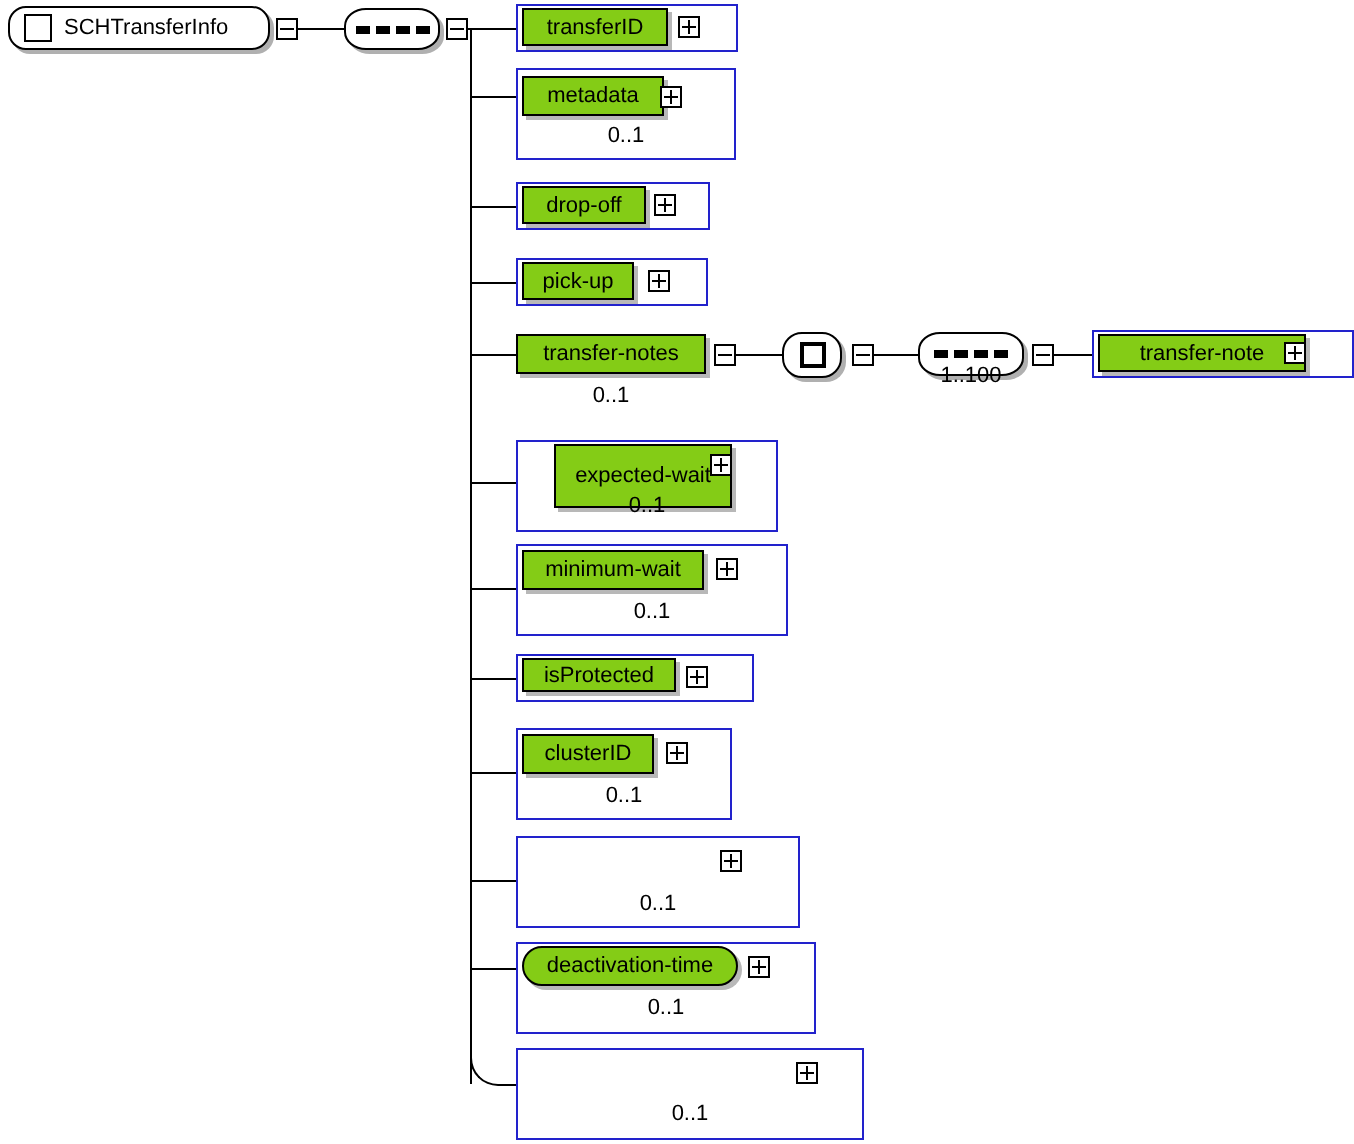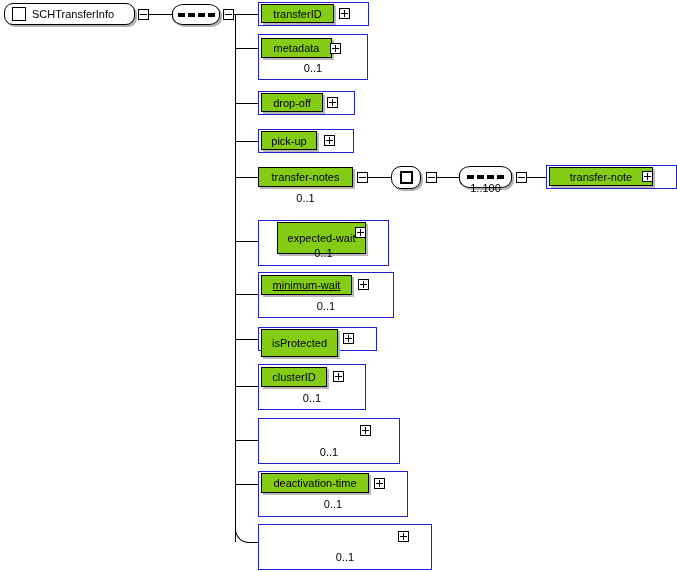--- a/index.html
+++ b/index.html
@@ -261,49 +261,49 @@
   <div class="hline" style="left:235px; top:241px; width:24px;"></div>
   <div class="outer-blue" style="left:258px; top:220px; width:131px; height:46px;"></div>
   <div class="label-box" style="left:261px; top:222px; width:89px; height:32px;margin-left:16px;">
     <span>expected-wait</span>
   </div>
   <div class="expander plus" style="left:355px; top:227px;"></div>
   <div class="occurs" style="left:258px; top:247px; width:131px;">0..1</div>
 
   <div class="hline" style="left:235px; top:294px; width:24px;"></div>
   <div class="outer-blue" style="left:258px; top:272px; width:136px; height:46px;"></div>
-  <div class="label-box" style="left:261px; top:275px; width:91px; height:20px;text-decoration:underline;">
+  <div class="label-box" style="left:261px; top:275px; width:91px; height:20px;">
     <span>minimum-wait</span>
   </div>
   <div class="expander plus" style="left:358px; top:279px;"></div>
   <div class="occurs" style="left:258px; top:300px; width:136px;">0..1</div>
 
   <div class="hline" style="left:235px; top:339px; width:24px;"></div>
   <div class="outer-blue" style="left:258px; top:327px; width:119px; height:24px;"></div>
-  <div class="label-box" style="left:261px; top:329px; width:77px; height:28px;">
+  <div class="label-box" style="left:261px; top:329px; width:77px; height:17px;">
     <span>isProtected</span>
   </div>
   <div class="expander plus" style="left:343px; top:333px;"></div>
 
   <div class="hline" style="left:235px; top:386px; width:24px;"></div>
   <div class="outer-blue" style="left:258px; top:364px; width:108px; height:46px;"></div>
   <div class="label-box" style="left:261px; top:367px; width:66px; height:20px;">
     <span>clusterID</span>
   </div>
   <div class="expander plus" style="left:333px; top:371px;"></div>
   <div class="occurs" style="left:258px; top:392px; width:108px;">0..1</div>
 
   <div class="hline" style="left:235px; top:440px; width:24px;"></div>
   <div class="outer-blue" style="left:258px; top:418px; width:142px; height:46px;"></div>
   <div class="expander plus" style="left:360px; top:425px;"></div>
   <div class="occurs" style="left:258px; top:446px; width:142px;">0..1</div>
 
   <div class="hline" style="left:235px; top:484px; width:24px;"></div>
   <div class="outer-blue" style="left:258px; top:471px; width:150px; height:46px;"></div>
-  <div class="label-box" style="left:261px; top:473px; width:108px; height:20px;">
+  <div class="label-box" style="left:261px; top:473px; width:108px; height:20px;border-radius:10px;">
     <span>deactivation-time</span>
   </div>
   <div class="expander plus" style="left:374px; top:478px;"></div>
   <div class="occurs" style="left:258px; top:498px; width:150px;">0..1</div>
 
   <div class="hline" style="left:250px; top:542px; width:9px;"></div>
   <div class="outer-blue" style="left:258px; top:524px; width:174px; height:46px;"></div>
   <div class="expander plus" style="left:398px; top:531px;"></div>
   <div class="occurs" style="left:258px; top:551px; width:174px;">0..1</div>
 

